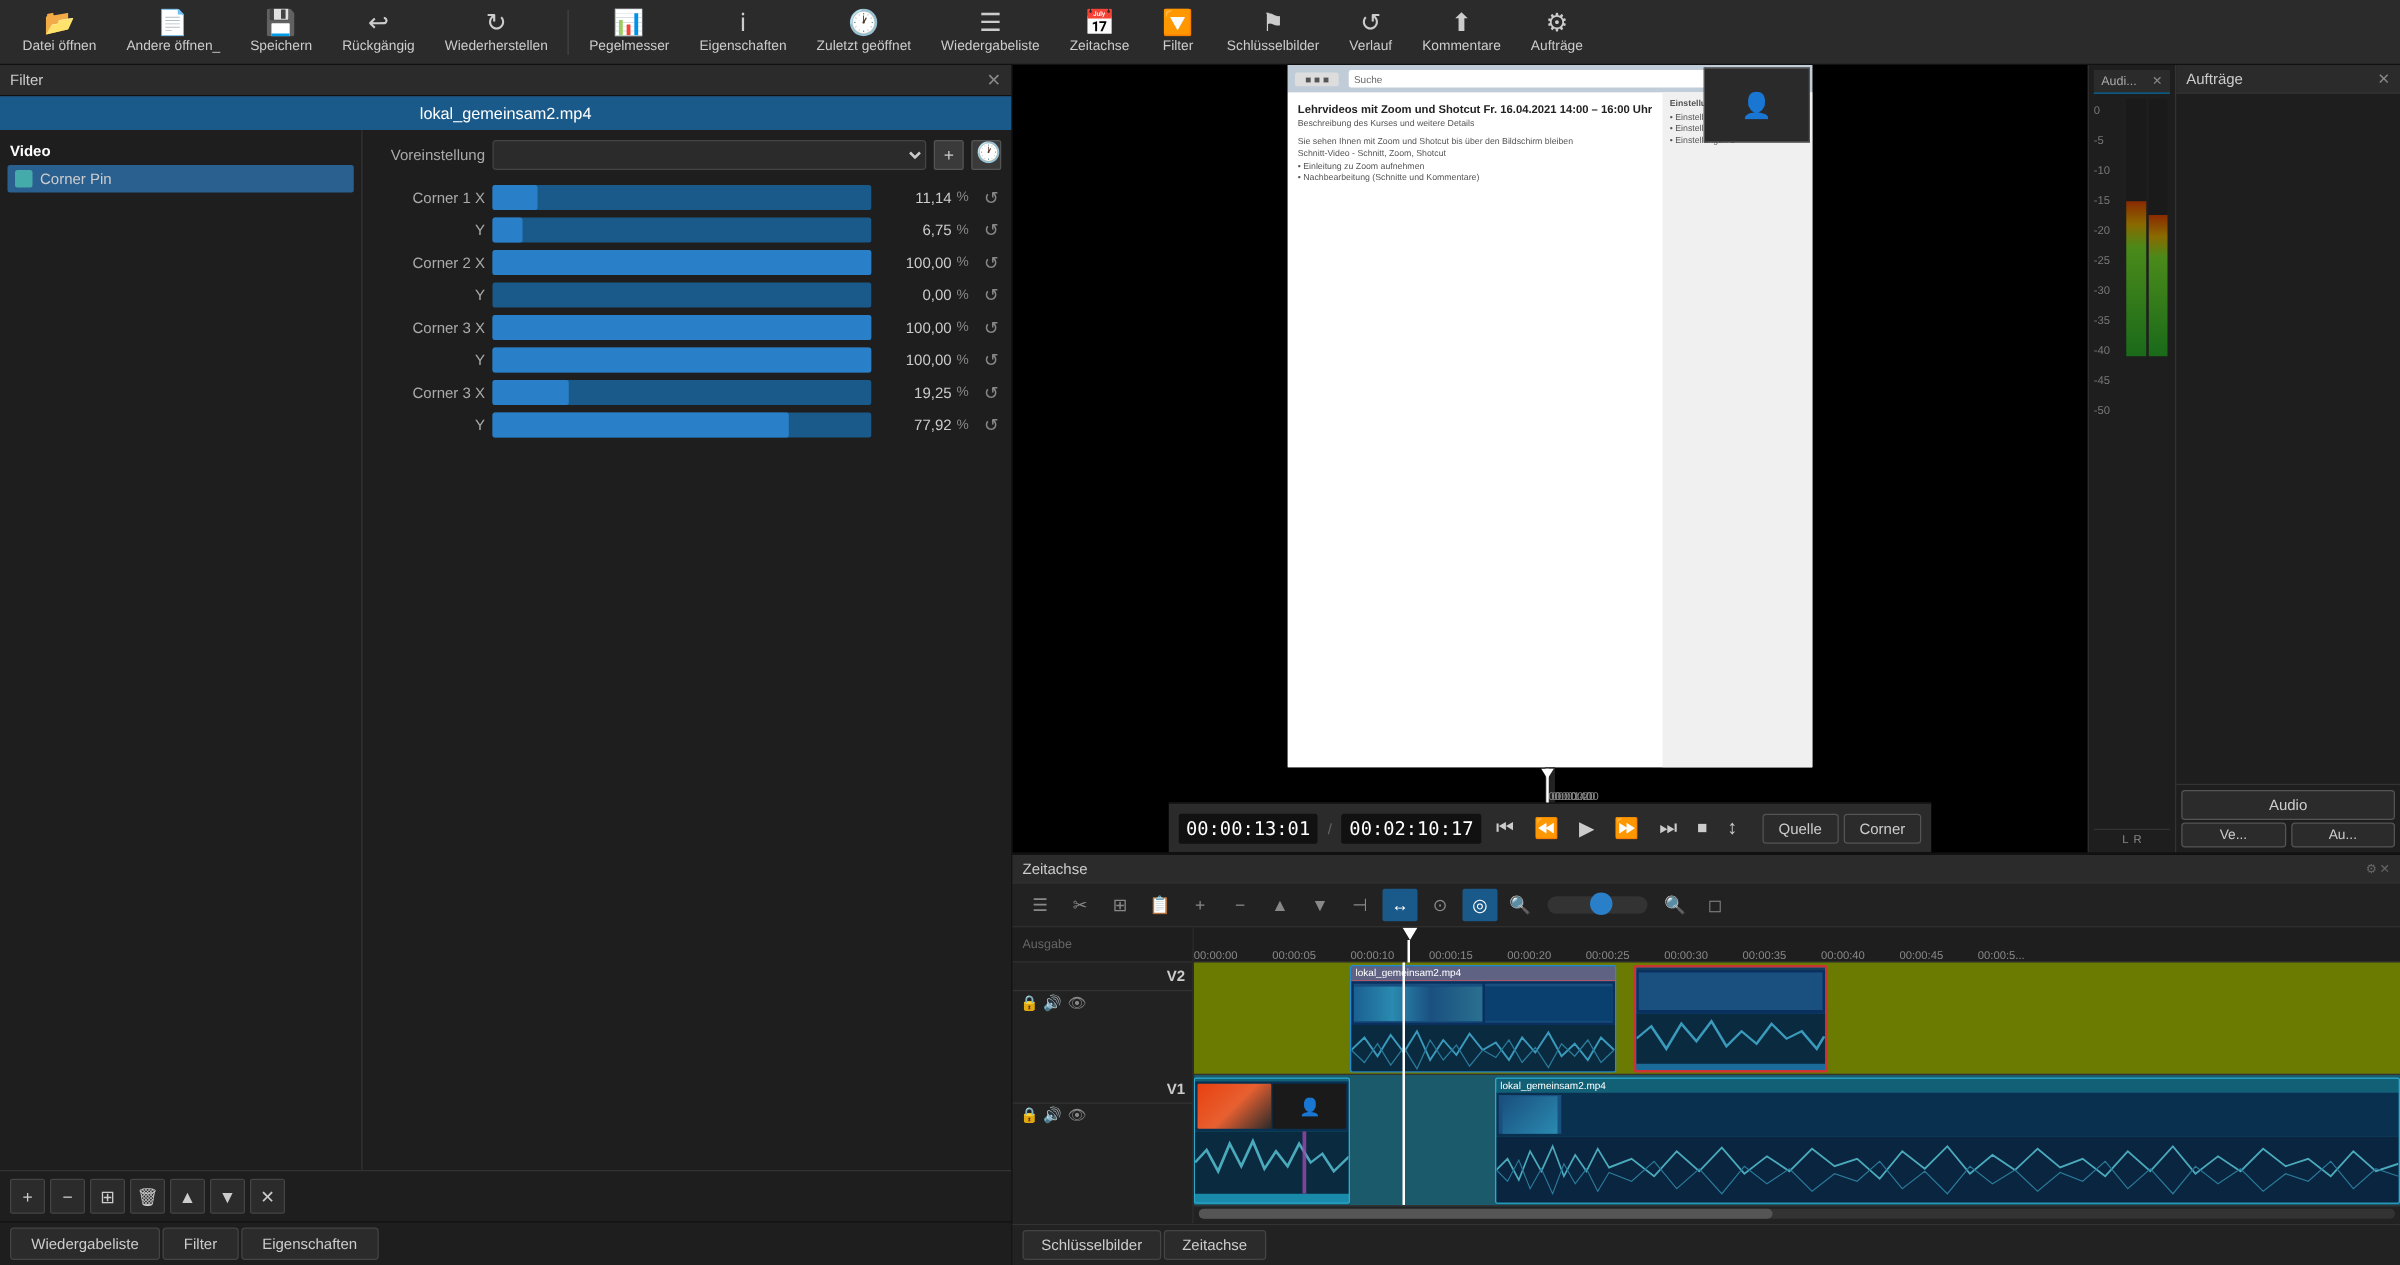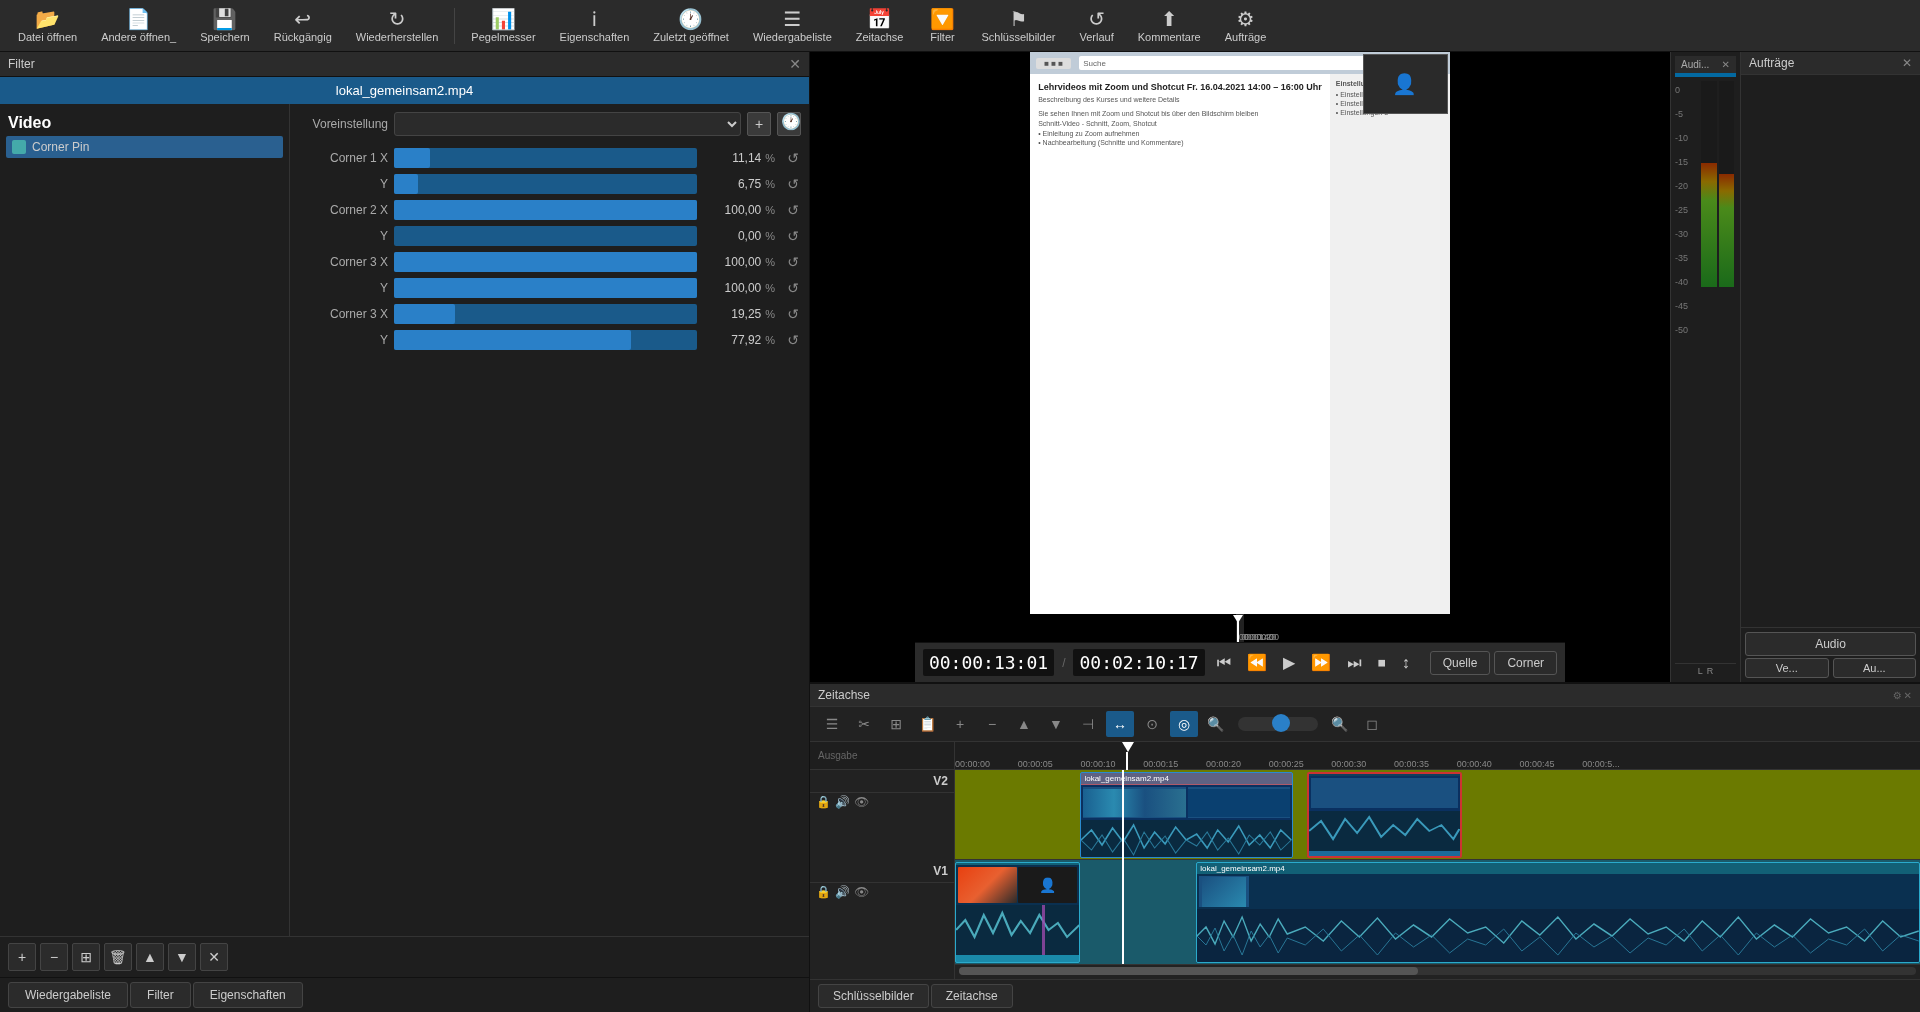--- a/index.html
+++ b/index.html
@@ -18,21 +18,21 @@
     .main-area { display: flex; height: calc(1012px - 52px); }
 
     
     .left-panel { width: 810px; display: flex; flex-direction: column; background: #1e1e1e; border-right: 1px solid #111; }
     .filter-header { background: #2b2b2b; padding: 4px 8px; display: flex; align-items: center; justify-content: space-between; border-bottom: 1px solid #111; }
     .filter-close { cursor: pointer; color: #888; font-size: 14px; }
     .filter-filename { background: #1a5a8a; color: #fff; text-align: center; padding: 6px; font-size: 13px; }
 
     .filter-body { display: flex; flex: 1; overflow: hidden; }
     .filter-sidebar { width: 290px; background: #1e1e1e; border-right: 1px solid #333; padding: 6px; }
-    .filter-section-label { color: #fff; font-weight: bold; font-size: 16px; padding: 4px 2px; }
+    .filter-section-label { color: #fff; font-weight: bold; font-size: 12px; padding: 4px 2px; }
     .filter-item { display: flex; align-items: center; gap: 6px; padding: 4px 6px; cursor: pointer; border-radius: 2px; }
     .filter-item.selected { background: #2a6090; }
     .filter-item-icon { width: 14px; height: 14px; background: #4aa; border-radius: 2px; flex-shrink: 0; }
     .filter-controls { flex: 1; padding: 8px; display: flex; flex-direction: column; gap: 4px; position: relative; }
     .preset-row { display: flex; align-items: center; gap: 6px; margin-bottom: 8px; }
     .preset-label { color: #aaa; width: 90px; text-align: right; font-size: 12px; }
     .preset-select { flex: 1; background: #2b2b2b; border: 1px solid #444; color: #ccc; padding: 3px 6px; border-radius: 3px; font-size: 12px; }
     .preset-btn { background: #3a3a3a; border: 1px solid #555; color: #ccc; width: 24px; height: 24px; cursor: pointer; border-radius: 2px; display: flex; align-items: center; justify-content: center; font-size: 14px; }
 
     .param-row { display: flex; align-items: center; gap: 6px; margin-bottom: 2px; }
@@ -60,21 +60,21 @@
     
     .audio-meter { width: 70px; background: #1e1e1e; border-left: 1px solid #333; display: flex; flex-direction: column; padding: 4px; }
 
     
     .orders-panel { width: 180px; background: #1e1e1e; border-left: 1px solid #333; display: flex; flex-direction: column; }
     .orders-header { padding: 4px 8px; background: #2b2b2b; border-bottom: 1px solid #333; display: flex; justify-content: space-between; align-items: center; }
     .orders-content { flex: 1; padding: 8px; }
 
     
     .player-controls { height: 40px; background: #2b2b2b; display: flex; align-items: center; padding: 0 8px; gap: 8px; border-top: 1px solid #111; }
-    .time-display { font-family: monospace; font-size: 18px; color: #fff; background: #111; padding: 3px 6px; border-radius: 2px; }
+    .time-display { font-family: monospace; font-size: 15px; color: #fff; background: #111; padding: 3px 6px; border-radius: 2px; }
     .time-sep { color: #666; }
     .control-btn { background: none; border: none; color: #ccc; cursor: pointer; font-size: 16px; padding: 2px 4px; }
     .source-proj-btns { display: flex; gap: 4px; }
     .src-btn { padding: 4px 12px; background: #2b2b2b; border: 1px solid #555; color: #ccc; cursor: pointer; border-radius: 3px; font-size: 12px; }
 
     
     .timeline-section { height: 330px; background: #1a1a1a; border-top: 2px solid #111; display: flex; flex-direction: column; }
     .timeline-header { display: flex; align-items: center; padding: 4px 8px; background: #2b2b2b; border-bottom: 1px solid #333; }
     .timeline-toolbar { display: flex; align-items: center; gap: 4px; padding: 4px 8px; background: #222; border-bottom: 1px solid #333; }
     .tl-btn { background: none; border: none; color: #888; cursor: pointer; font-size: 14px; padding: 2px 4px; width: 28px; height: 26px; display: flex; align-items: center; justify-content: center; border-radius: 2px; }
@@ -364,21 +364,21 @@
           <button class="control-btn">↕</button>
           <div style="flex:1;"></div>
           <div class="source-proj-btns">
             <button class="src-btn">Quelle</button>
             <button class="src-btn">Corner</button>
           </div>
         </div>
       </div>
 
       <div class="audio-meter">
-        <div style="background:#2b2b2b; padding:3px 6px; font-size:10px; color:#aaa; display:flex; justify-content:space-between; align-items:center; border-bottom:4px solid #0369a1;">
+        <div style="background:#2b2b2b; padding:3px 6px; font-size:10px; color:#aaa; display:flex; justify-content:space-between; align-items:center; border-bottom:1px solid #0369a1;">
           <span>Audi...</span>
           <span style="font-size:10px; color:#888;">✕</span>
         </div>
         <div style="display:flex; flex:1; padding:4px 0;">
 
           <div style="display:flex; flex-direction:column; font-size:9px; color:#777; width:24px; padding-top:4px; gap:14px;">
             <span>0</span>
             <span>-5</span>
             <span>-10</span>
             <span>-15</span>

